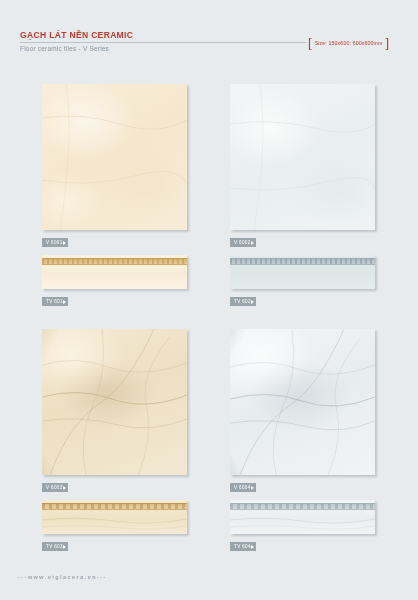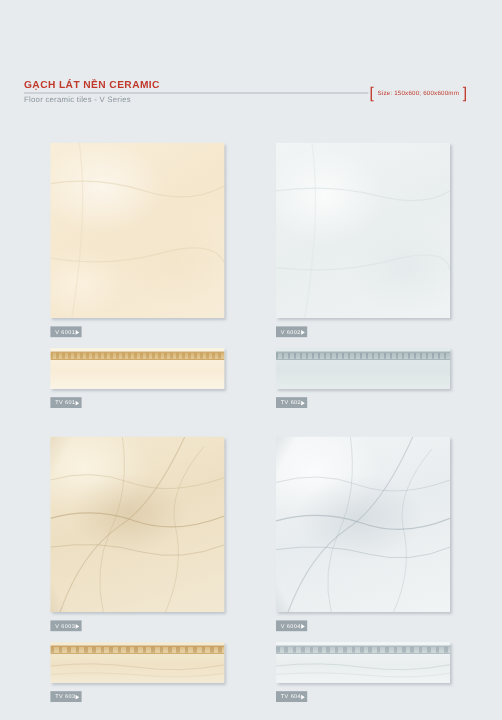--- a/index.html
+++ b/index.html
@@ -3,21 +3,21 @@
 <meta charset="utf-8">
 <style>
   html,body{margin:0;padding:0;}
   body{
     width:418px;height:600px;
     background:#e7ebee;
     font-family:"Liberation Sans", sans-serif;
     overflow:hidden;
     position:relative;
   }
-  .page{position:absolute;inset:0;margin-top:35px;}
+  .page{position:absolute;inset:0;}
 
   
   .header{position:absolute;left:0;top:30px;width:418px;height:34px;}
   .hdr-title{
     position:absolute;left:20px;top:0;
     font-size:8.5px;font-weight:bold;letter-spacing:.35px;
     color:#c0392b;white-space:nowrap;
   }
   .hdr-rule{
     position:absolute;left:20px;top:12px;width:287px;height:1px;

